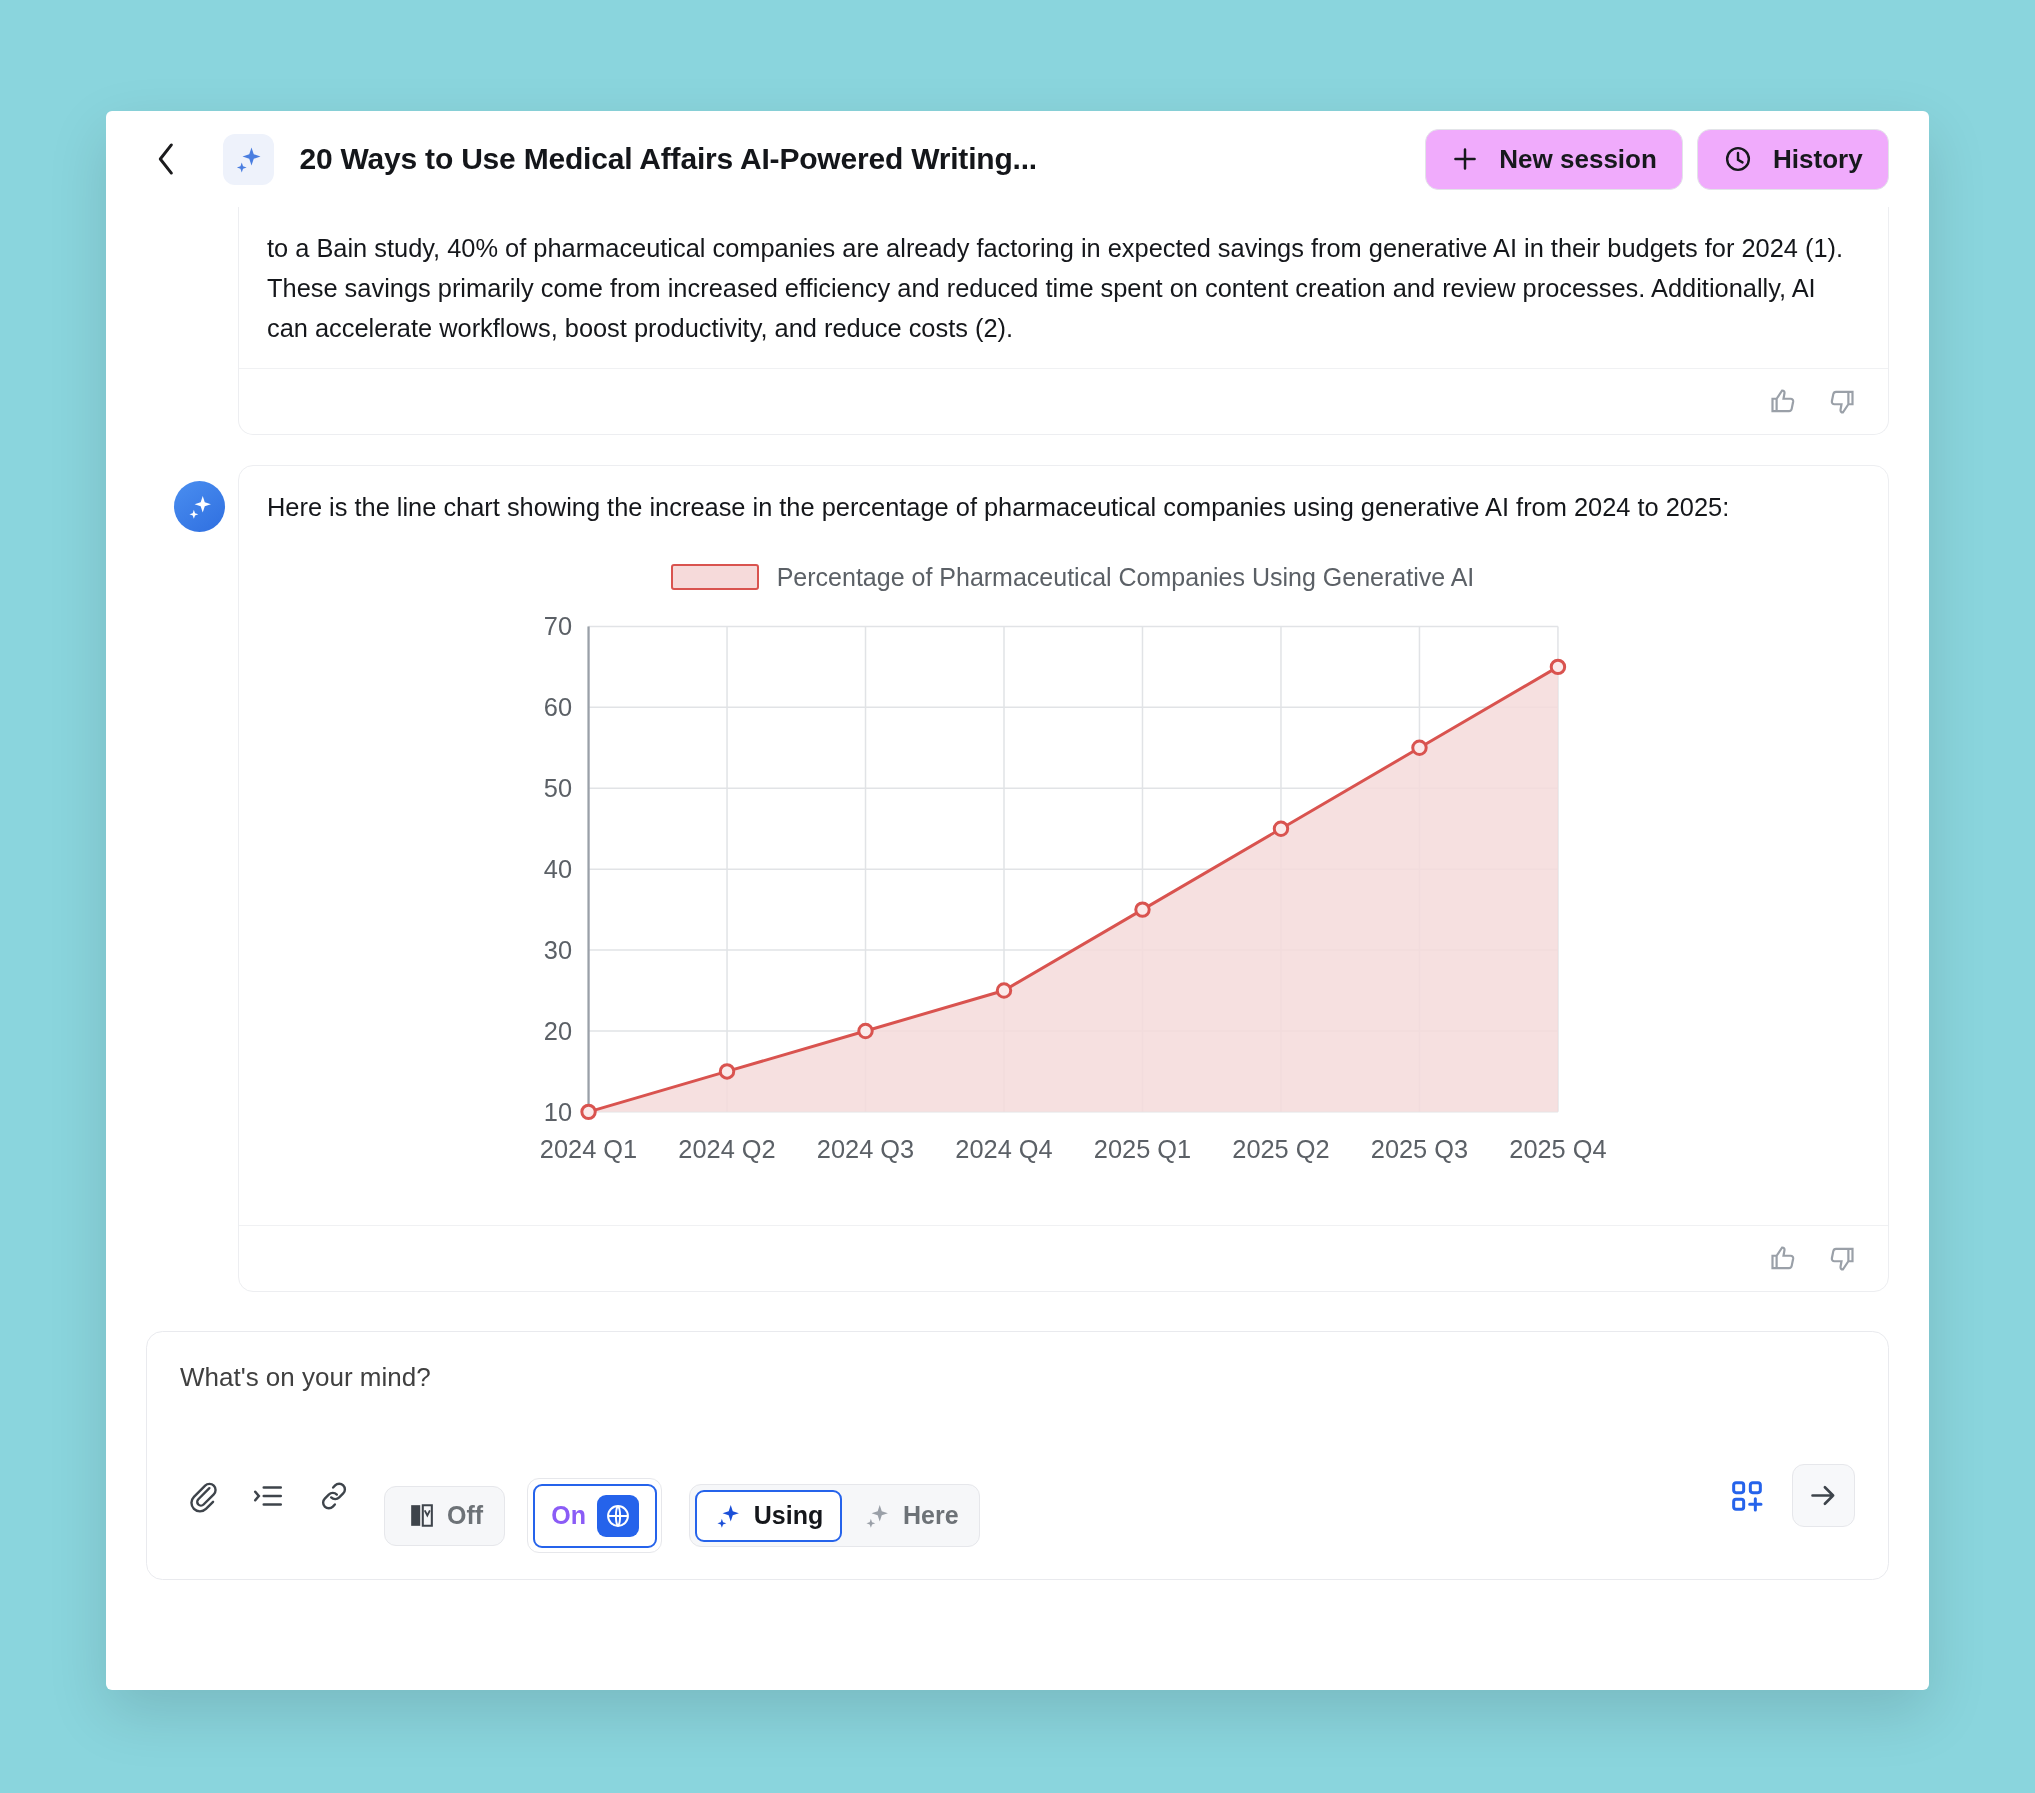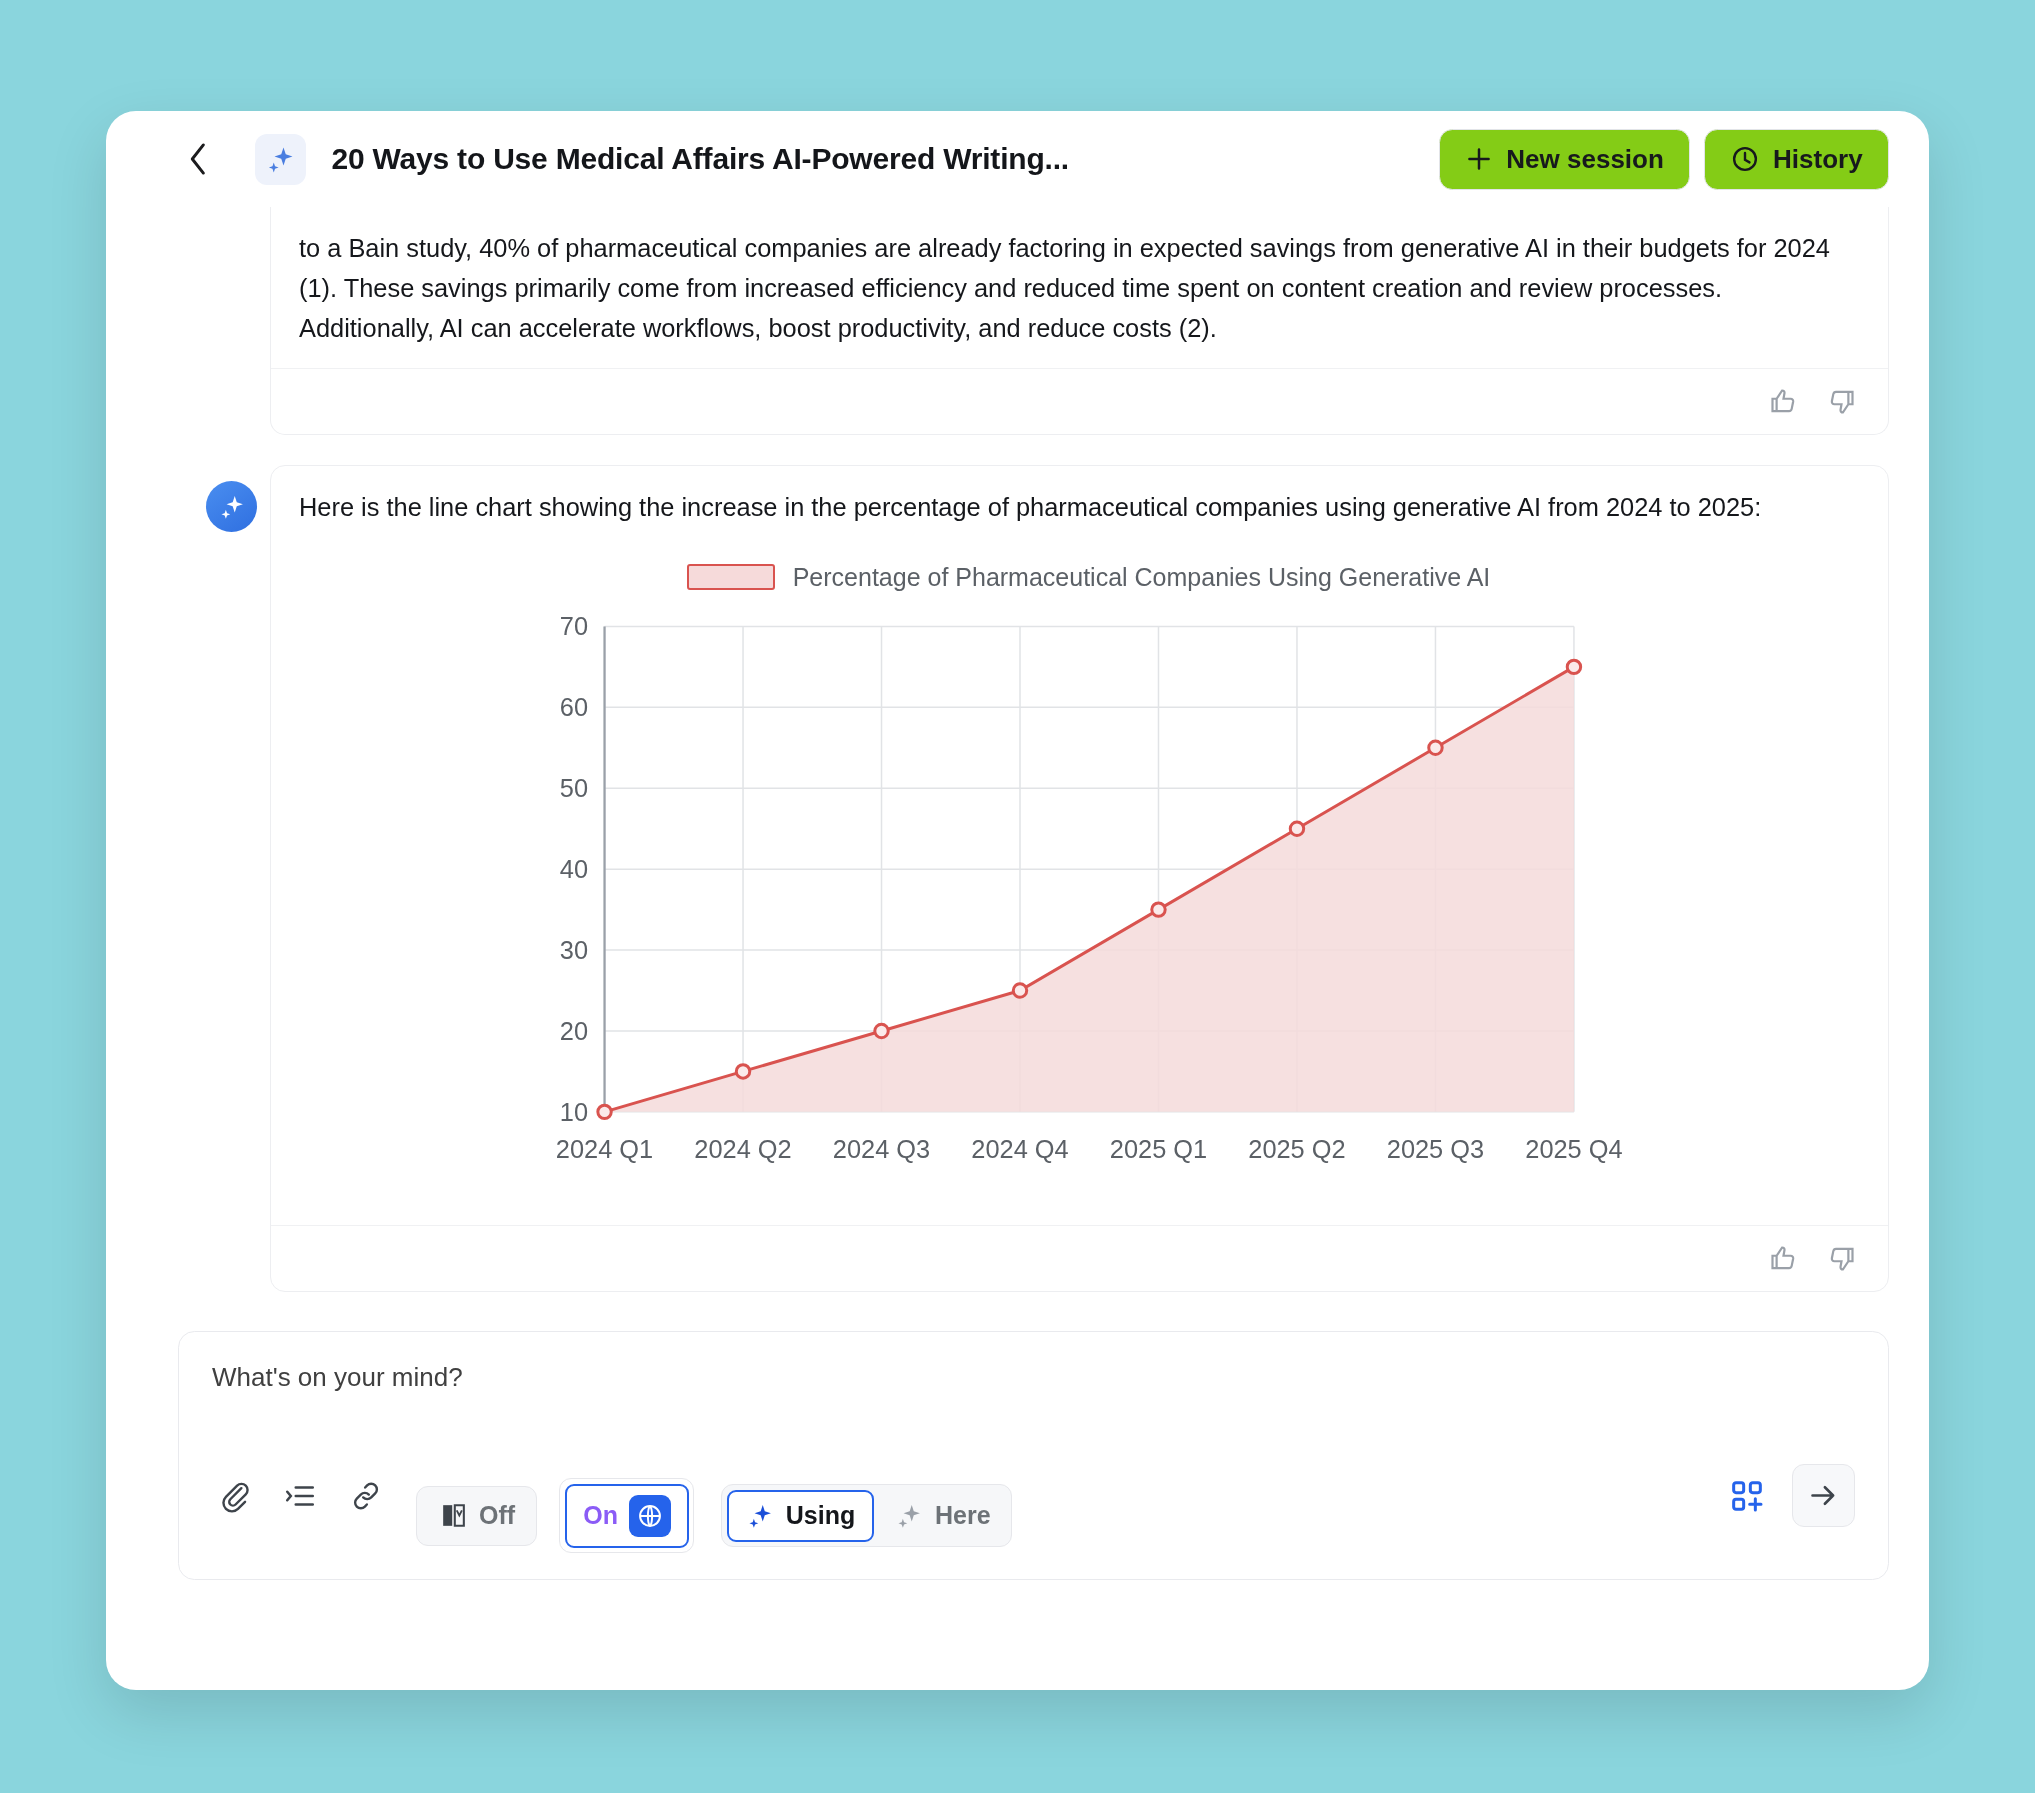--- a/index.html
+++ b/index.html
@@ -11,24 +11,23 @@
     font-family: "Liberation Sans", sans-serif;
     overflow: hidden;
   }
   .app-window {
     position: absolute;
     left: 106px;
     top: 111px;
     width: 1823px;
     height: 1579px;
     background: #ffffff;
-    border-radius: 30px;
+    border-radius: 6px;
     box-shadow: 0 22.4px 60px rgba(0,0,0,0.13);
     overflow: hidden;
-    padding-left: 32px;
   }
   
   .header {
     position: relative;
     height: 96px;
     display: flex;
     align-items: center;
     padding: 0 40px;
   }
   .back-btn {
@@ -57,24 +56,24 @@
   .header-actions {
     margin-left: auto;
     display: flex;
     align-items: center;
     gap: 13.4px;
   }
   .pill-btn {
     height: 61px;
     border: 1.5px solid #e2e4e8;
     border-radius: 13.4px;
-    background: #84cc16;
-    display: flex;
-    align-items: center;
-    gap: 13px;
+    background: #f0abfc;
+    display: flex;
+    align-items: center;
+    gap: 20px;
     padding: 0 25.4px;
     font-size: 26px;
     font-weight: bold;
     color: #17191d;
     cursor: pointer;
   }
   
   .conversation {
     position: relative;
     padding: 0 40px;

